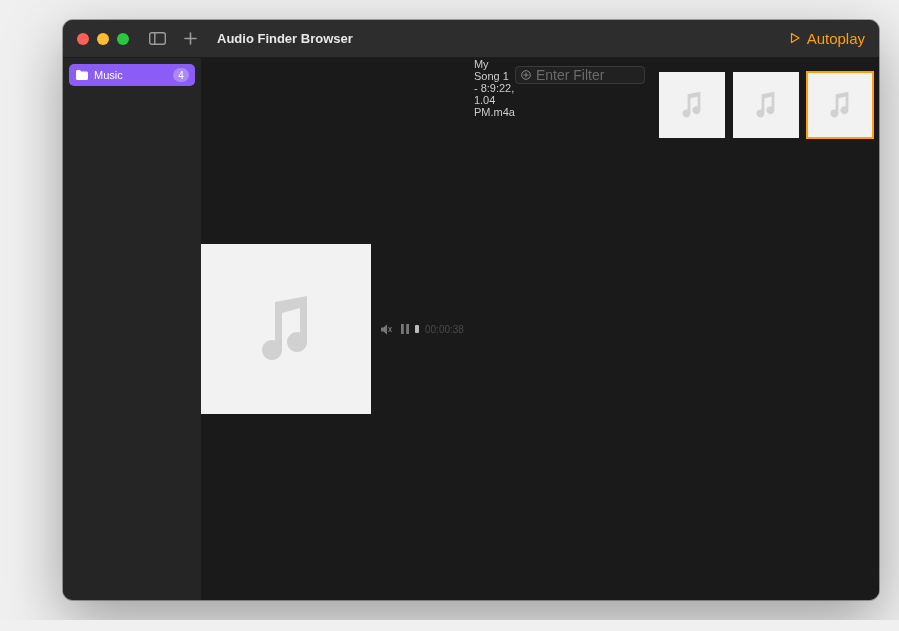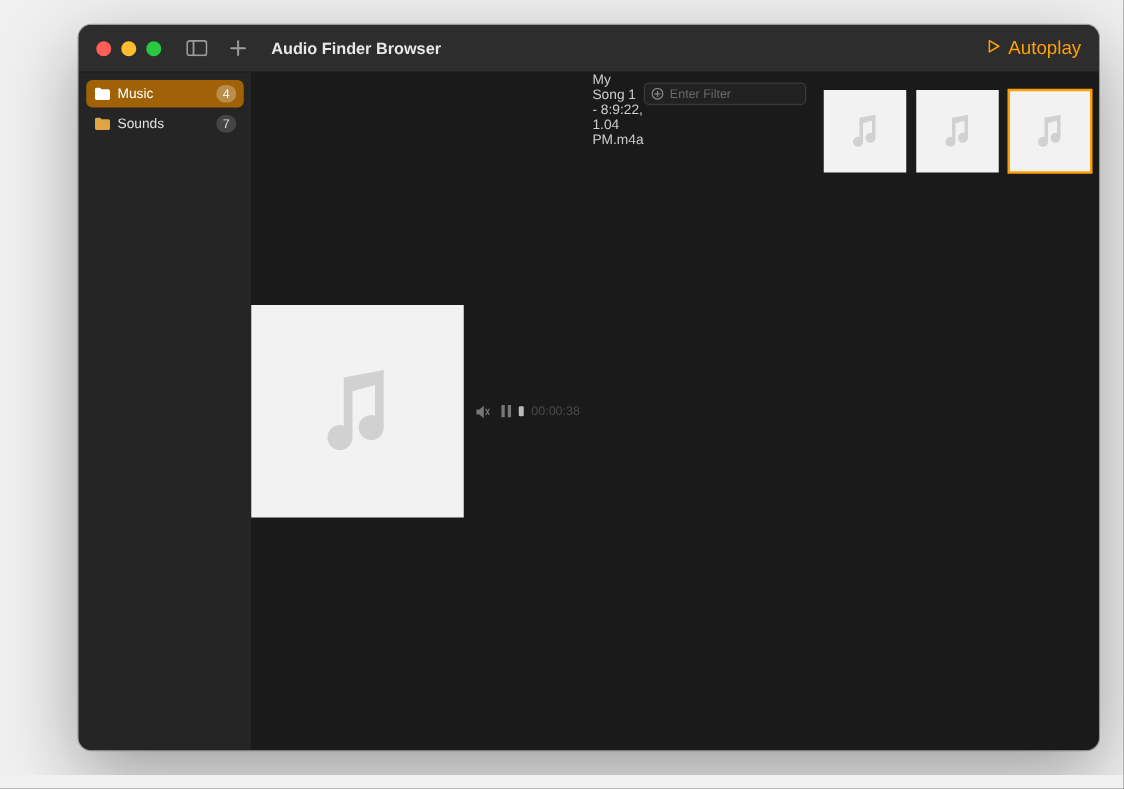--- a/index.html
+++ b/index.html
@@ -92,21 +92,21 @@
       height: 22px;
       padding: 0 6px;
       border-radius: 5px;
       font-size: 11px;
       color: #e0e0e0;
       gap: 6px;
       cursor: pointer;
       margin-bottom: 2px;
     }
     .sidebar-item.selected {
-      background: #a16207;
+      background: #8b5cf6;
       color: #fff;
     }
     .folder-icon {
       color: #e0a441;
       display: flex;
       flex-shrink: 0;
     }
     .sidebar-item.selected .folder-icon { color: #fff; }
     .sidebar-label { flex: 1; }
     .count-badge {
@@ -220,21 +220,21 @@
       border: 1px solid #3a3a3a;
       border-radius: 4px;
       padding: 0 5px;
     }
     .filter-input {
       flex: 1;
       background: transparent;
       border: none;
       outline: none;
       color: #ccc;
-      font-size: 10px;
+      font-size: 14px;
     }
     .filter-input::placeholder { color: #6a6a6a; }
     .thumbnails {
       display: flex;
       gap: 8px;
       padding: 14px;
     }
     .thumb {
       cursor: pointer;
     }
@@ -286,29 +286,20 @@
   <div class="content">
     <div class="sidebar">
       <div class="sidebar-item selected">
         <span class="folder-icon">
           <svg width="13" height="10" viewBox="0 0 13 10" fill="currentColor">
               <path d="M1 1.5C1 0.67 1.67 0 2.5 0H5l1.2 1.4H11.5c.83 0 1.5.67 1.5 1.5V8.5c0 .83-.67 1.5-1.5 1.5h-9C1.67 10 1 9.33 1 8.5V1.5z"></path>
             </svg>
         </span>
         <span class="sidebar-label">Music</span>
         <span class="count-badge">4</span>
-      </div>
-      <div class="sidebar-item">
-        <span class="folder-icon">
-          <svg width="13" height="10" viewBox="0 0 13 10" fill="currentColor">
-              <path d="M1 1.5C1 0.67 1.67 0 2.5 0H5l1.2 1.4H11.5c.83 0 1.5.67 1.5 1.5V8.5c0 .83-.67 1.5-1.5 1.5h-9C1.67 10 1 9.33 1 8.5V1.5z"></path>
-            </svg>
-        </span>
-        <span class="sidebar-label">Sounds</span>
-        <span class="count-badge">7</span>
       </div>
     </div>
 
     <div class="divider-v"></div>
 
     <div class="main">
       <div class="preview-area">
         <div class="artwork">
           <svg width="90" height="90" viewBox="0 0 90 90" fill="#888">
             <path d="M34 18 L66 12 V58 a10 10 0 1 1 -7 -9.5 V24 L41 29 V66 a10 10 0 1 1 -7 -9.5 Z"></path>

